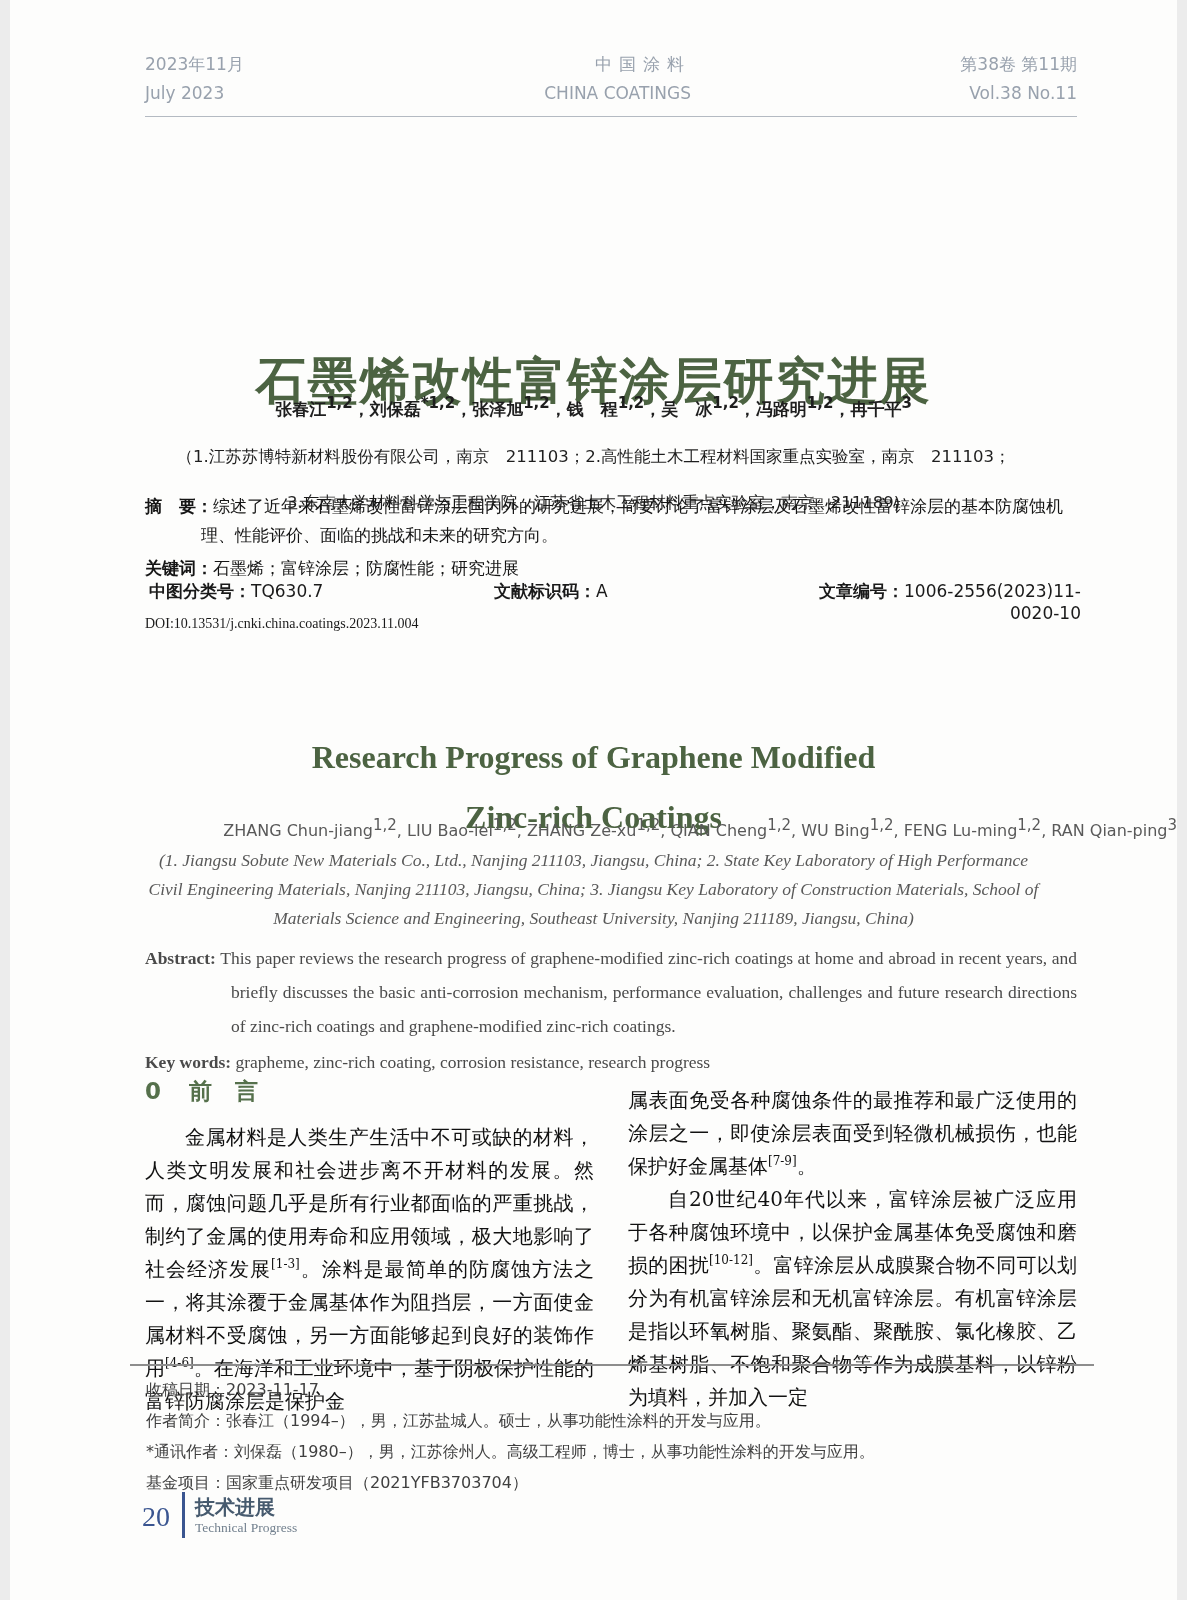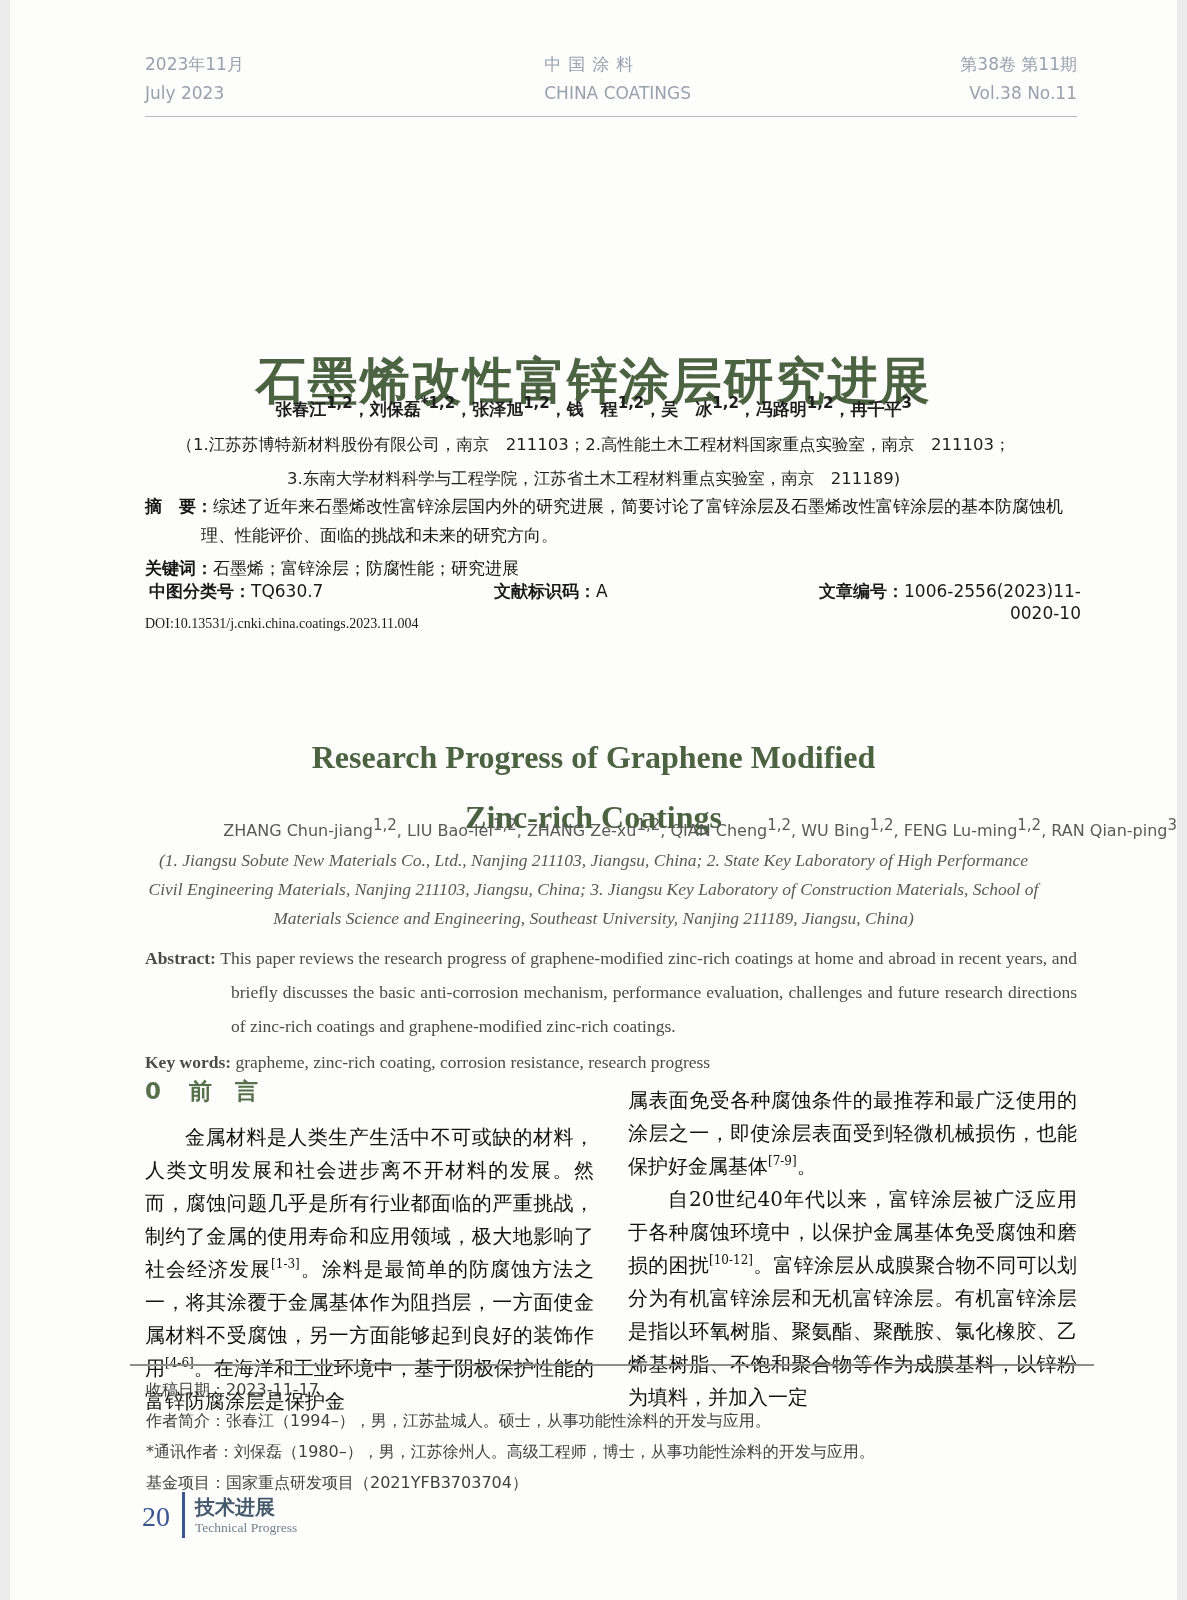--- a/index.html
+++ b/index.html
@@ -5,32 +5,32 @@
   html,body{margin:0;padding:0;background:#ececec;}
   .page{position:relative;width:1167px;height:1600px;margin:0 auto;background:#fdfdfc;
         overflow:hidden;font-family:"DejaVu Sans","Liberation Sans",sans-serif;color:#1a1a1a;}
   sup{font-size:15px;line-height:0;}
 
   
   .jheader{position:absolute;top:50px;left:135px;width:932px;display:flex;
            justify-content:space-between;color:#98a1ad;font-size:17px;line-height:29px;
            padding-bottom:8px;border-bottom:1px solid #b4bac2;}
   .jh-col{display:flex;flex-direction:column;}
-  .jh-center{text-align:left;margin-left:31px;}
+  .jh-center{text-align:right;margin-left:31px;}
   .jh-center .cn{letter-spacing:7px;}
   .jh-right{text-align:right;}
 
   
   .cn-title{position:absolute;top:314px;left:0;width:100%;text-align:center;
             font-size:50px;font-weight:bold;color:#4c6342;letter-spacing:2px;}
   .cn-authors{position:absolute;top:398px;left:0;width:100%;text-align:center;
               font-size:17px;font-weight:bold;color:#1e1e1e;}
   .cn-affils{position:absolute;top:426px;left:0;width:100%;text-align:center;
              font-size:16.5px;line-height:30px;color:#1e1e1e;}
-  .cn-affils p{margin:4px;text-indent:0;}
+  .cn-affils p{margin:16px;text-indent:0;}
 
   .cn-abs{position:absolute;top:492px;left:135px;width:932px;font-size:17px;
           line-height:29px;color:#151515;}
   .cn-abs .hang{margin:0;padding-left:56px;text-indent:-56px;}
   .cn-abs .kw{margin:4px 0 0 0;}
   .lbl{font-weight:bold;}
 
   .meta-row{position:absolute;top:580px;left:139px;width:932px;display:flex;font-size:17px;}
   .m1{width:345px;} .m2{width:300px;} .m3{flex:1;text-align:right;}
   .doi{position:absolute;top:616px;left:135px;font-family:"Liberation Serif","DejaVu Serif",serif;

